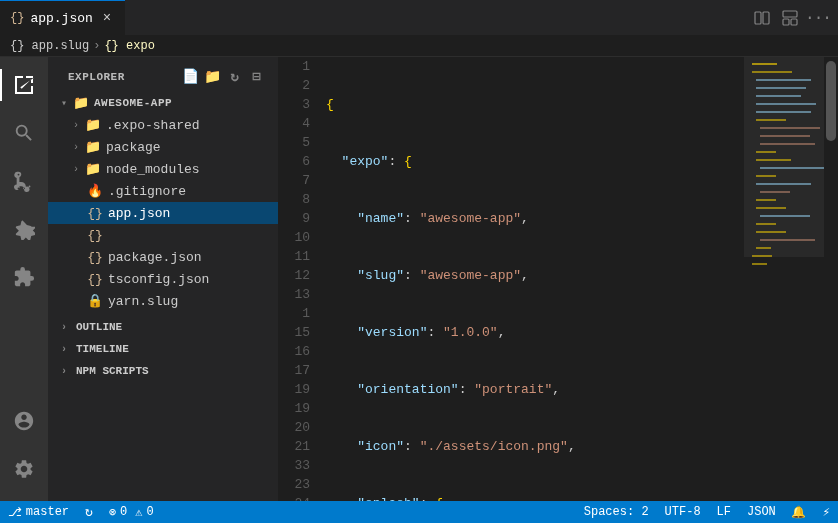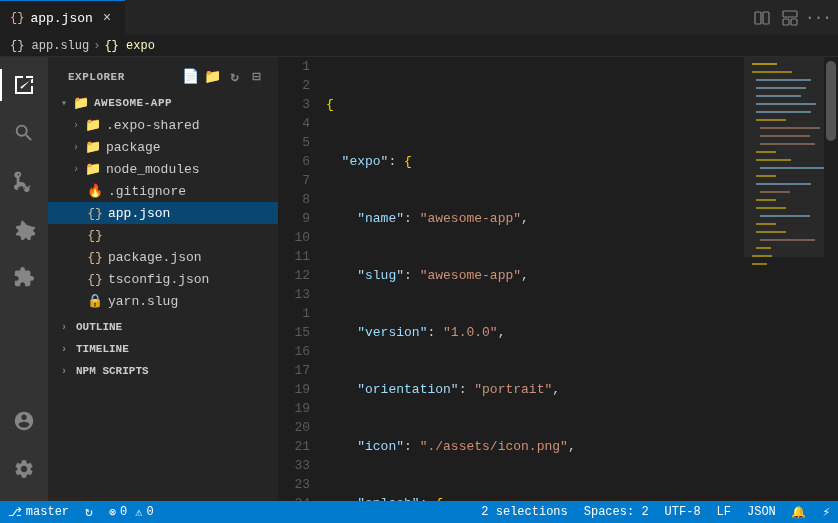--- a/index.html
+++ b/index.html
@@ -561,23 +561,20 @@
     </div>
     <div class="status-item">
       <span>⊗</span>
       <span>0</span>
       <span style="margin-left:4px">⚠</span>
       <span>0</span>
     </div>
   </div>
   <div class="status-right">
     <div class="status-item">
-      <span>2 selections</span>
-    </div>
-    <div class="status-item">
       <span>Spaces: 2</span>
     </div>
     <div class="status-item">
       <span>UTF-8</span>
     </div>
     <div class="status-item">
       <span>LF</span>
     </div>
     <div class="status-item">
       <span>JSON</span>

